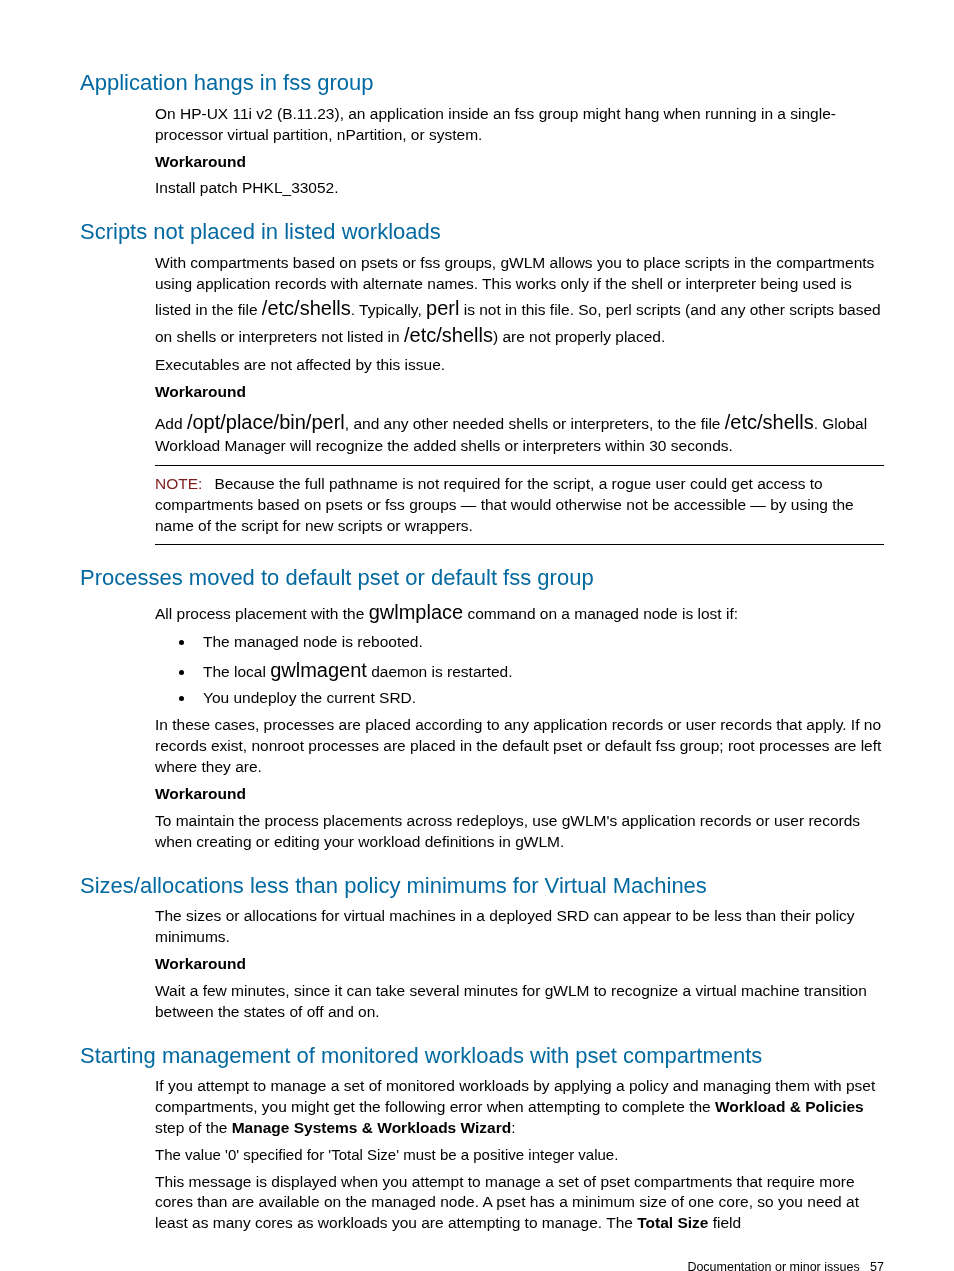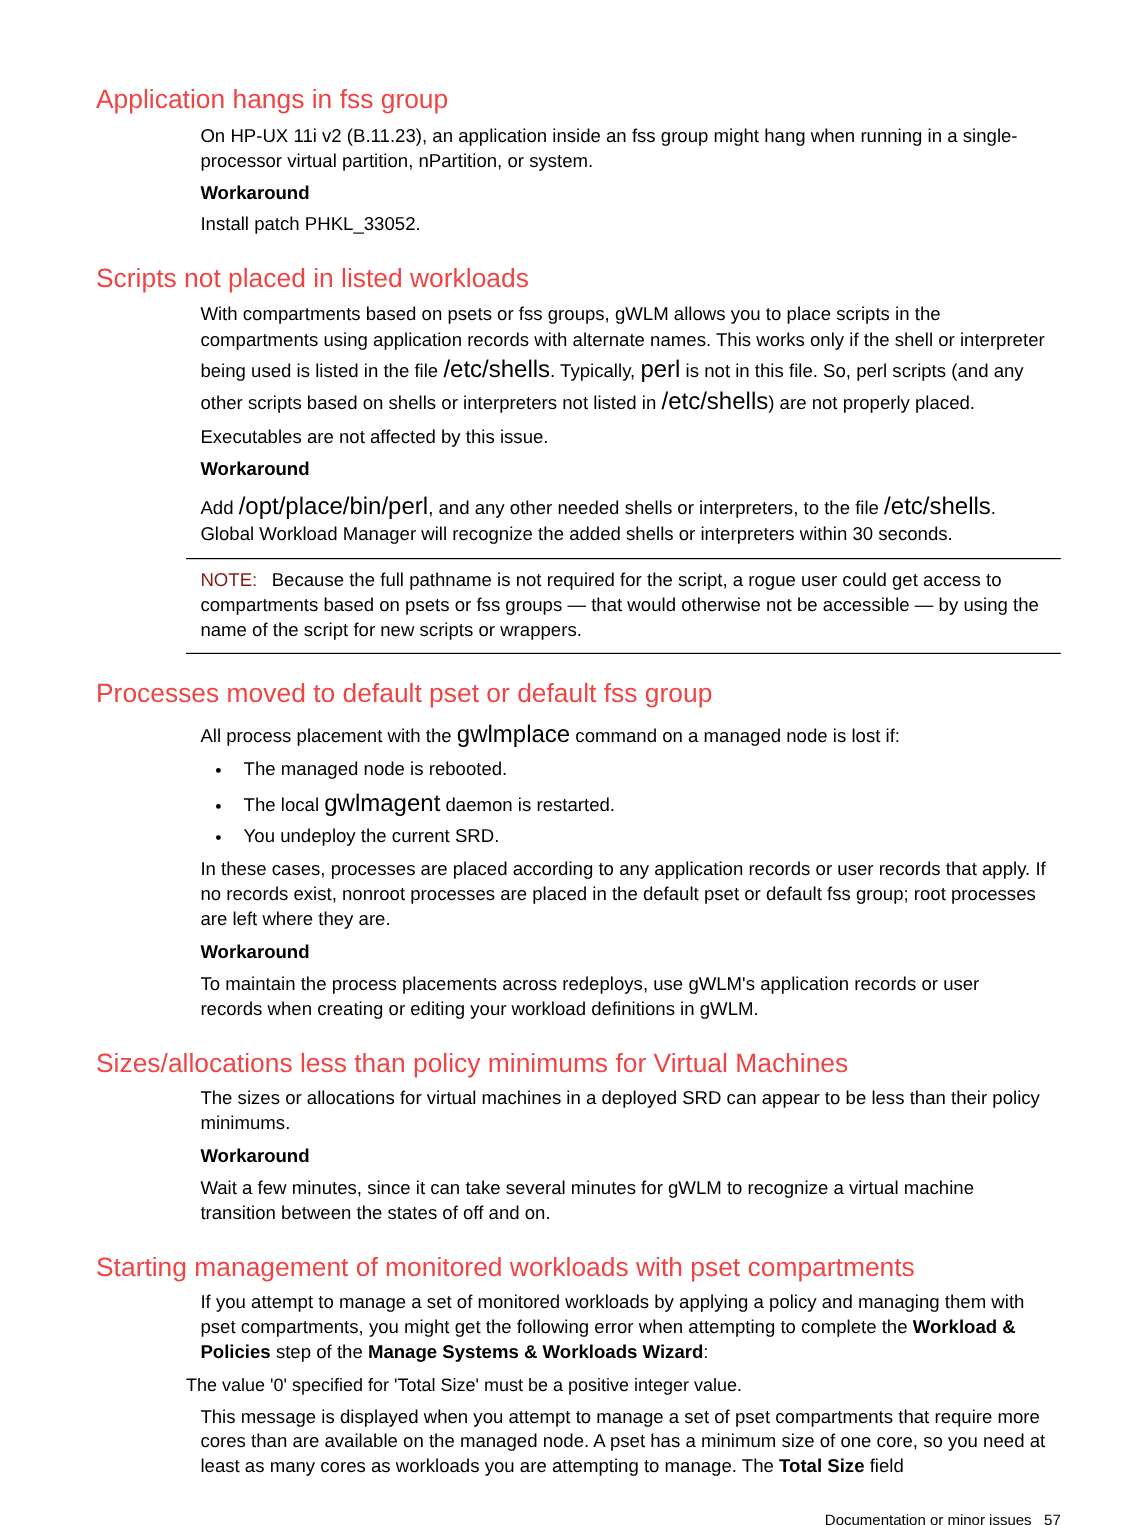--- a/index.html
+++ b/index.html
@@ -9,29 +9,29 @@
     color: #000;
     margin: 0;
     padding: 50px 70px 40px 80px;
     width: 954px;
     box-sizing: border-box;
     background: #fff;
   }
   h2 {
     font-family: Arial, Helvetica, sans-serif;
     font-weight: 400;
-    color: #ef4444;
+    color: #0369a1;
     font-size: 22px;
     margin: 18px 0 6px 0;
   }
   .content {
     margin-left: 75px;
   }
   p {
-    margin: 6px 12px;
+    margin: 6px 0;
   }
   .bold {
     font-weight: bold;
   }
   code, .mono {
     font-family: Liberation Sans, sans-serif;
     font-size: 20px;
   }
   ul {
     margin: 6px 0;

